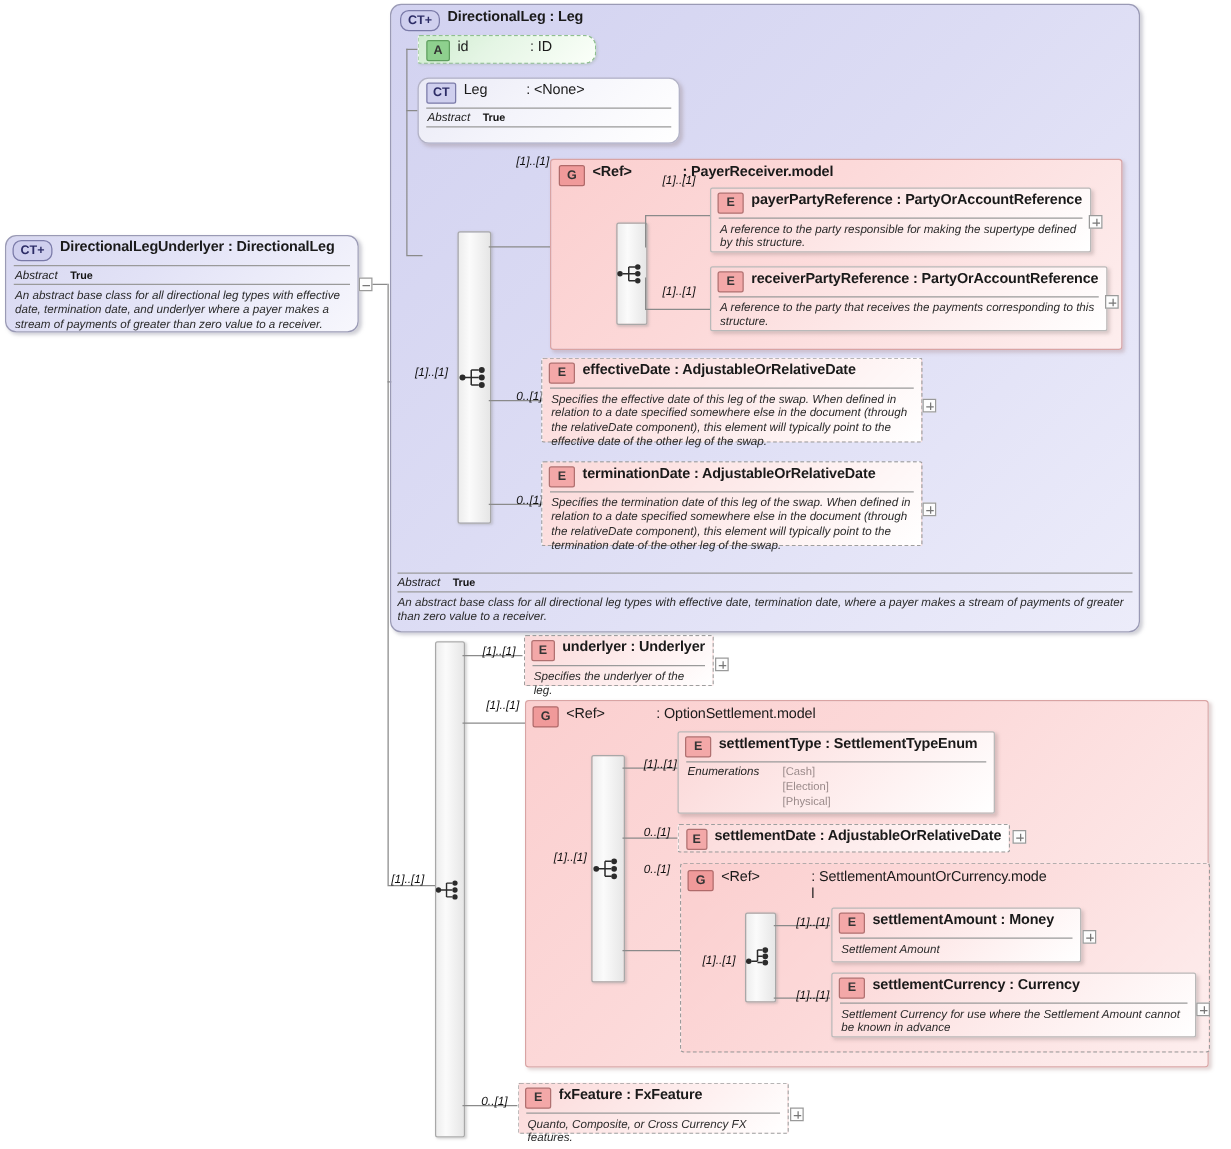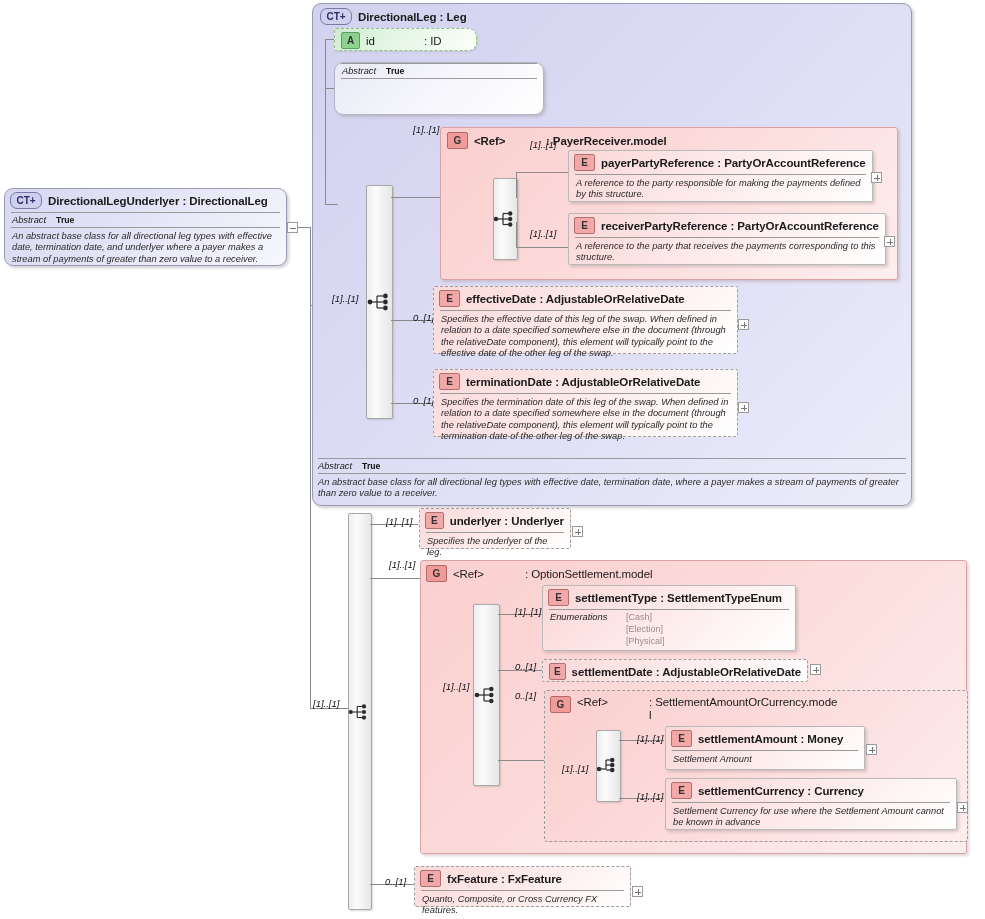--- a/index.html
+++ b/index.html
@@ -39,21 +39,21 @@
     background:linear-gradient(135deg,#cfeccf 0%,#e4f5e4 40%,#fbfff9 100%);
     box-shadow:1px 1px 2px rgba(140,160,140,.3);
   }
   .node.purple-root{
     border:1px solid #9a9ab5;border-radius:9px;
     background:linear-gradient(135deg,#d7d7f1 0%,#e2e2f6 40%,#f7f7fd 100%);
     box-shadow:2px 2px 3px rgba(120,120,140,.35);
   }
 
   
-  .hdr{display:flex;align-items:center;gap:6px;padding:3px 6px 3px 5px;white-space:nowrap;}
+  .hdr{display:flex;align-items:flex-start;gap:6px;padding:3px 6px 3px 5px;white-space:nowrap;}
   .badge{
     display:inline-flex;align-items:center;justify-content:center;
     width:19px;height:15px;font-size:10px;font-weight:bold;color:#333;
     border:1px solid #b07070;background:#f3a8a8;border-radius:2px;line-height:1;
   }
   .badge.g{background:#f09a9a;border-color:#b06a6a;}
   .badge.a{background:#8ed08e;border-color:#5e9e5e;width:17px;border-radius:2px;}
   .badge.ct{background:#cfcfee;border-color:#7a7aa8;color:#2c2c66;width:22px;}
   .badge.ctp{background:#cfcfee;border-color:#7a7aa8;color:#2c2c66;width:30px;border-radius:7px;}
   .ttl{font-size:11.5px;font-weight:bold;color:#1a1a1a;letter-spacing:-.1px;}
@@ -135,20 +135,24 @@
   <div class="ln lnh" style="left:325px;top:204px;width:13px;"></div>
 
   <div class="abs node attr" style="left:334px;top:28px;width:143px;height:23px;">
     <div class="hdr" style="padding:3px 6px;">
       <span class="badge a">A</span>
       <span class="ttl" style="font-weight:normal;"><span style="display:inline-block;min-width:58px;">id</span><span>:</span> <span>ID</span></span>
     </div>
   </div>
 
   <div class="abs node white" style="left:334px;top:62px;width:210px;height:53px;">
+    <div class="hdr" style="padding:3px 6px;">
+      <span class="badge ct">CT</span>
+      <span class="ttl" style="font-weight:normal;"><span style="display:inline-block;min-width:50px;">Leg</span><span>:</span> <span>&lt;None&gt;</span></span>
+    </div>
     <div class="divider"></div>
     <div class="proprow">
       <span class="pk">Abstract</span>
       <span class="pv">True</span>
     </div>
     <div class="divider"></div>
   </div>
 
   <div class="comp" style="left:366px;top:185px;width:25px;height:232px;">
     <svg width="26" height="18" viewBox="0 0 26 18">
@@ -202,21 +206,21 @@
   <div class="ln lnv" style="left:516px;top:222px;height:26px;"></div>
   <span class="card" style="left:530px;top:139px;">[1]..[1]</span>
   <span class="card" style="left:530px;top:228px;">[1]..[1]</span>
 
   <div class="abs node" style="left:568px;top:150px;width:305px;height:52px;">
     <div class="hdr">
       <span class="badge">E</span>
       <span class="ttl"><span>payerPartyReference</span> <span>:</span> <span>PartyOrAccountReference</span></span>
     </div>
     <div class="divider"></div>
-    <div class="doc">A reference to the party responsible for making the payments defined by this structure.</div>
+    <div class="doc">A reference to the party responsible for making the supertype defined by this structure.</div>
   </div>
   <div class="plus p" style="left:871px;top:172px;"></div>
 
   <div class="abs node" style="left:568px;top:213px;width:318px;height:52px;">
     <div class="hdr">
       <span class="badge">E</span>
       <span class="ttl"><span>receiverPartyReference</span> <span>:</span> <span>PartyOrAccountReference</span></span>
     </div>
     <div class="divider"></div>
     <div class="doc">A reference to the party that receives the payments corresponding to this structure.</div>

